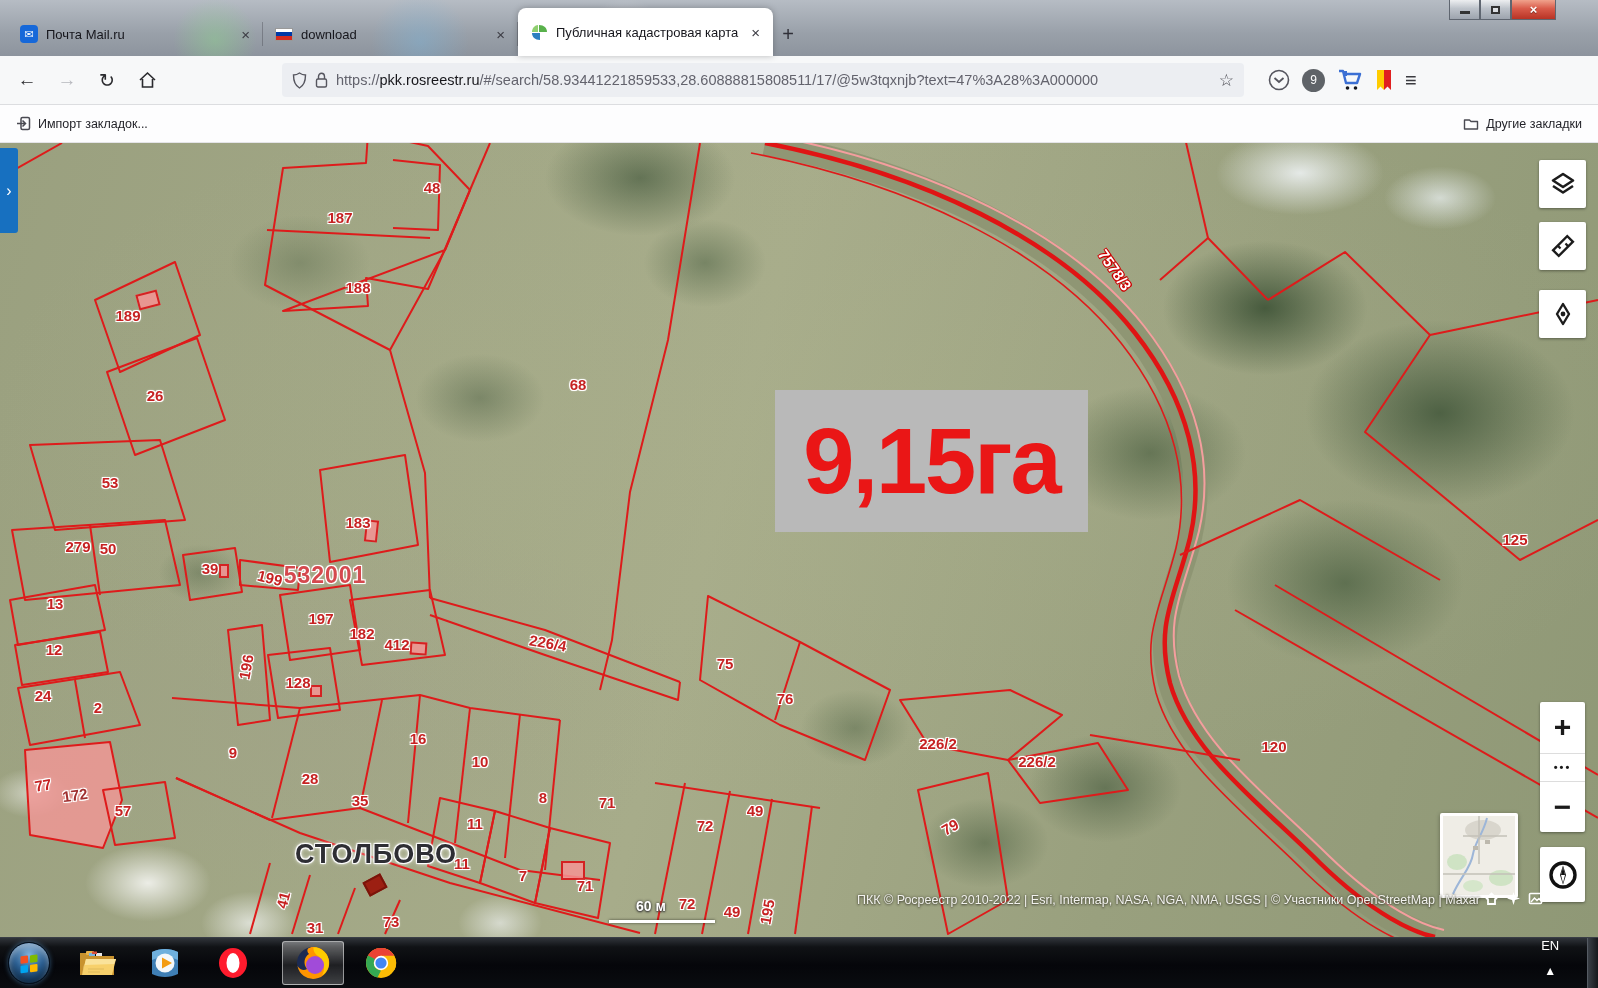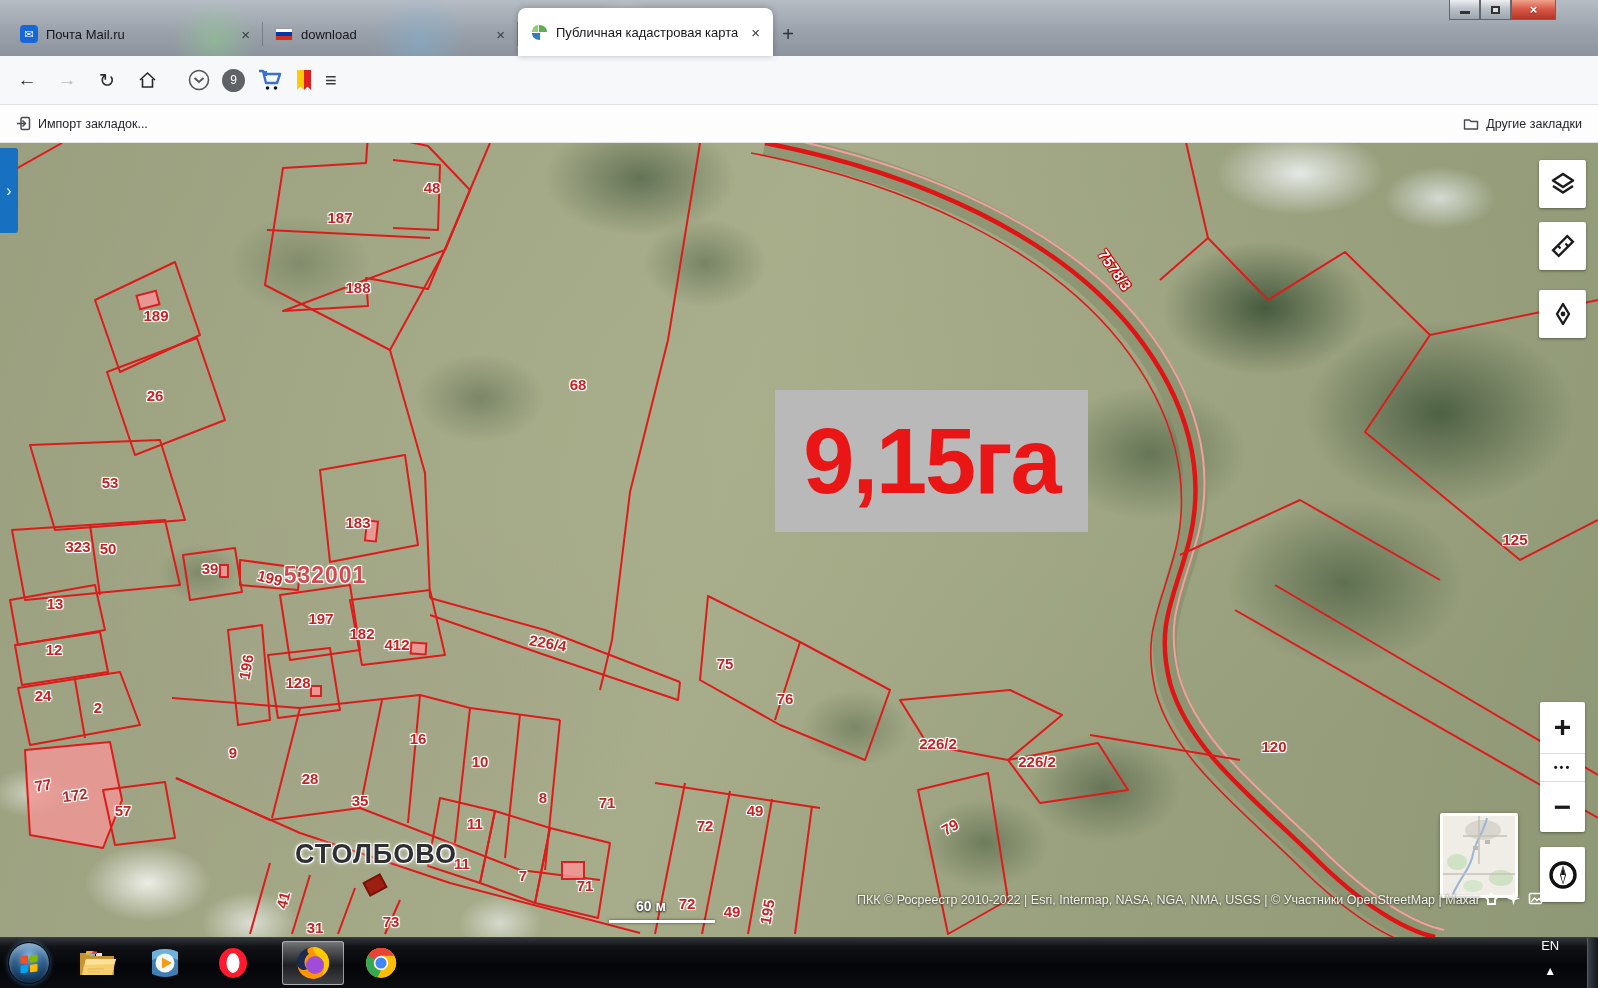--- a/index.html
+++ b/index.html
@@ -176,20 +176,31 @@
 
   <div class="navbar">
     <div class="nav-btn">←</div>
     <div class="nav-btn disabled">→</div>
     <div class="nav-btn">↻</div>
     <div class="nav-btn">
       <svg width="19" height="18" viewBox="0 0 19 18">
           <path d="M2 9 L9.5 2 L17 9 M4.5 8 V16 H14.5 V8" fill="none" stroke="#2a2a2e" stroke-width="1.6"></path>
         </svg>
     </div>
+    <div class="urlbar">
+      <svg width="15" height="17" viewBox="0 0 15 17">
+          <path d="M7.5 1 C9.5 2.5 11.5 3 13.5 3 C13.5 9 12 13.5 7.5 16 C3 13.5 1.5 9 1.5 3 C3.5 3 5.5 2.5 7.5 1 Z" fill="none" stroke="#55555e" stroke-width="1.4"></path>
+        </svg>
+      <svg width="13" height="16" viewBox="0 0 13 16">
+          <rect x="1.5" y="7" width="10" height="8" rx="1.5" fill="none" stroke="#55555e" stroke-width="1.4"></rect>
+          <path d="M3.5 7 V4.5 C3.5 2.6 4.8 1.3 6.5 1.3 C8.2 1.3 9.5 2.6 9.5 4.5 V7" fill="none" stroke="#55555e" stroke-width="1.4"></path>
+        </svg>
+      <span class="url-text"><span>https://</span><b>pkk.rosreestr.ru</b><span>/#/search/58.93441221859533,28.60888815808511/17/@5w3tqxnjb?text=47%3A28%3A000000</span></span>
+      <span class="url-star">☆</span>
+    </div>
     <div class="nav-right">
       <svg width="22" height="22" viewBox="0 0 22 22">
           <circle cx="11" cy="11" r="9.5" fill="none" stroke="#55555e" stroke-width="1.6"></circle>
           <path d="M6.5 9 L11 13 L15.5 9" fill="none" stroke="#55555e" stroke-width="1.8"></path>
         </svg>
       <div class="badge9">9</div>
       <svg width="26" height="24" viewBox="0 0 26 24">
           <path d="M2 3 H6 L9 15 H20 L23 6 H7.5" fill="none" stroke="#3b6fd4" stroke-width="2.4" stroke-linejoin="round"></path>
           <rect x="6" y="3" width="4" height="5" fill="#3b6fd4"></rect>
           <circle cx="10.5" cy="20" r="1.8" fill="#13151c"></circle>
@@ -313,24 +324,24 @@
     <div class="pfill" style="left:410px;top:499px;width:17px;height:13px;transform:rotate(4deg)"></div>
     <div class="pfill" style="left:310px;top:542px;width:12px;height:12px"></div>
     <div class="pfill" style="left:219px;top:421px;width:10px;height:14px"></div>
     <div class="pfill" style="left:561px;top:718px;width:24px;height:19px"></div>
     <div class="pfill" style="left:365px;top:734px;width:20px;height:16px;background:#9c1f12;border-color:#7a140a;transform:rotate(-28deg)"></div>
 
     <div>
         <div class="plabel" style="left: 432px; top: 44px;">48</div>
         <div class="plabel" style="left: 340px; top: 74px;">187</div>
         <div class="plabel" style="left: 358px; top: 144px;">188</div>
-        <div class="plabel" style="left: 156px; top: 172px;">189</div>
+        <div class="plabel" style="left: 128px; top: 172px;">189</div>
         <div class="plabel" style="left: 155px; top: 252px;">26</div>
         <div class="plabel" style="left: 110px; top: 339px;">53</div>
-        <div class="plabel" style="left: 78px; top: 403px;">323</div>
+        <div class="plabel" style="left: 78px; top: 403px;">279</div>
         <div class="plabel" style="left: 108px; top: 405px;">50</div>
         <div class="plabel" style="left: 55px; top: 460px;">13</div>
         <div class="plabel" style="left: 54px; top: 506px;">12</div>
         <div class="plabel" style="left: 43px; top: 552px;">24</div>
         <div class="plabel" style="left: 98px; top: 564px;">2</div>
         <div class="plabel" style="left: 210px; top: 425px;">39</div>
         <div class="plabel" style="left: 270px; top: 435px; transform: translate(-50%, -50%) rotate(14deg);">199</div>
         <div class="plabel quarter" style="left: 325px; top: 432px;">532001</div>
         <div class="plabel" style="left: 358px; top: 379px;">183</div>
         <div class="plabel" style="left: 313px; top: 475px; margin-left: 8px;">197</div>

